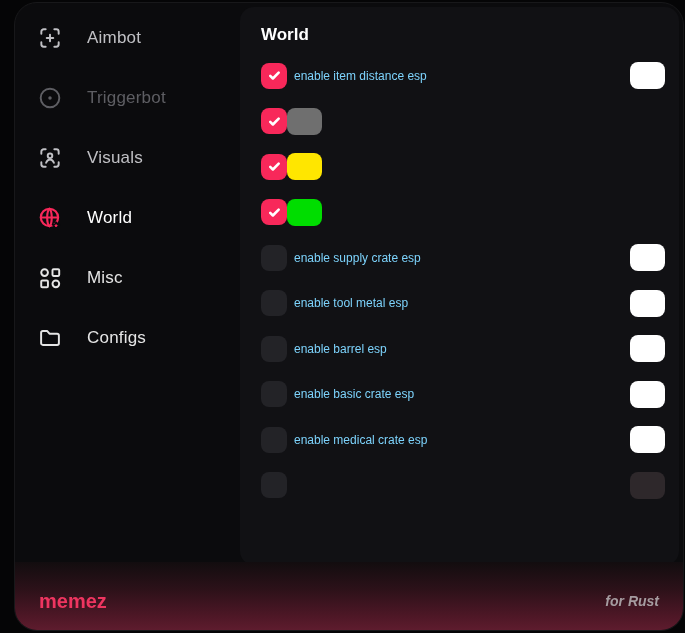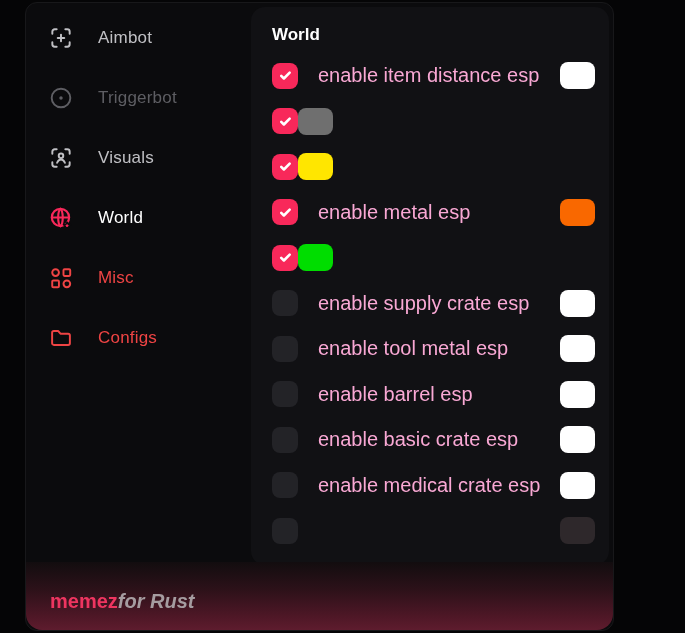--- a/index.html
+++ b/index.html
@@ -3,64 +3,64 @@
 <meta charset="utf-8">
 <style>
   html,body { margin:0; padding:0; }
   body {
     width:685px; height:633px; position:relative; overflow:hidden;
     background:#050506;
     font-family:"Liberation Sans", sans-serif;
     -webkit-font-smoothing:antialiased;
   }
   .window {
-    position:absolute; left:25px; top:2px; width:589px; height:629px;
-    background:#0b0b0d; border-radius:12px; box-sizing:border-box;
+    position:absolute; left:14px; top:2px; width:670px; height:629px;
+    background:#0b0b0d; border-radius:23px; box-sizing:border-box;
     border:1px solid #18181a; overflow:hidden;
   }
   
   .sidebar { position:absolute; left:0; top:0; width:225px; height:100%; padding-top:5px; }
   .side-item {
     height:60px; display:flex; align-items:center; padding-left:22px;
     font-size:17px; cursor:pointer; letter-spacing:.2px;
   }
   .side-item .icon { width:26px; height:26px; flex:none; margin-right:24px; }
   .side-item .icon svg { display:block; width:26px; height:26px; }
   .tone-bright { color:#c0c0c4; }
-  .tone-normal { color:#ef4444; }
+  .tone-normal { color:#e5e5e5; }
   .tone-dim    { color:#5e5e63; }
   .side-item.active { color:#ffffff; font-weight:500; }
   .side-item.active .icon { color:var(--accent,#f8285a); }
   
   .panel {
     position:absolute; left:225px; top:4px; right:4px; height:558px;
     background:#111114; border-radius:14px; box-sizing:border-box;
     padding:18px 14px 0 21px; overflow:hidden;
   }
   .panel-title { color:#ffffff; font-size:17px; font-weight:700; margin:0 0 8px 0; }
   .row { height:45.5px; display:flex; align-items:center; }
   .checkbox {
     width:26px; height:26px; border-radius:8px; background:#232327;
     flex:none; display:flex; align-items:center; justify-content:center; cursor:pointer;
   }
   .checkbox svg { display:none; }
   .checkbox.checked { background:var(--accent,#f8285a); }
   .checkbox.checked svg { display:block; }
-  .row-label { margin-left:20px; flex:1; color:#f9a8d4; font-size:20px; }
+  .row-label { margin-left:7px; flex:1; color:#7dd3fc; font-size:12px; }
   .swatch { width:35px; height:27px; border-radius:8px; flex:none; cursor:pointer; }
   
   .footer {
     position:absolute; left:0; right:0; bottom:0; height:68px;
     border-radius:0 0 16px 16px;
     background:linear-gradient(180deg,#120d0f 0%,#2c1119 40%,#4e1726 80%,#5e1c2e 100%);
-    display:flex; align-items:center; 
+    display:flex; align-items:center; justify-content:space-between;
     padding:10px 24px 0 24px; box-sizing:border-box;
   }
   .brand   { color:var(--brand,#ee3560); font-weight:700; font-size:20px; }
-  .tagline { color:#a59ca0; font-style:italic; font-weight:700; font-size:20px; }
+  .tagline { color:#a59ca0; font-style:italic; font-weight:700; font-size:14px; }
 </style>
 </head>
 <body>
 
 <div class="window">
 
   <nav class="sidebar">
 
     <div class="side-item tone-bright">
       <span class="icon">
@@ -160,29 +160,20 @@
 
   <div class="row">
     <span class="checkbox checked">
       <svg width="15" height="15" viewBox="0 0 14 14">
         <path d="M3 7.3l2.5 2.5 5.4-5.5" fill="none" stroke="#ffffff" stroke-width="2.4" stroke-linecap="round" stroke-linejoin="round"></path>
       </svg>
     </span>
     <span class="swatch" style="background: rgb(255, 230, 0);"></span>
   </div>
 
-  <div class="row">
-    <span class="checkbox checked">
-      <svg width="15" height="15" viewBox="0 0 14 14">
-        <path d="M3 7.3l2.5 2.5 5.4-5.5" fill="none" stroke="#ffffff" stroke-width="2.4" stroke-linecap="round" stroke-linejoin="round"></path>
-      </svg>
-    </span>
-    <span class="row-label">enable metal esp</span>
-    <span class="swatch" style="background: rgb(249, 104, 0);"></span>
-  </div>
 
   <div class="row">
     <span class="checkbox checked">
       <svg width="15" height="15" viewBox="0 0 14 14">
         <path d="M3 7.3l2.5 2.5 5.4-5.5" fill="none" stroke="#ffffff" stroke-width="2.4" stroke-linecap="round" stroke-linejoin="round"></path>
       </svg>
     </span>
     <span class="swatch" style="background: rgb(0, 221, 0);"></span>
   </div>
 

